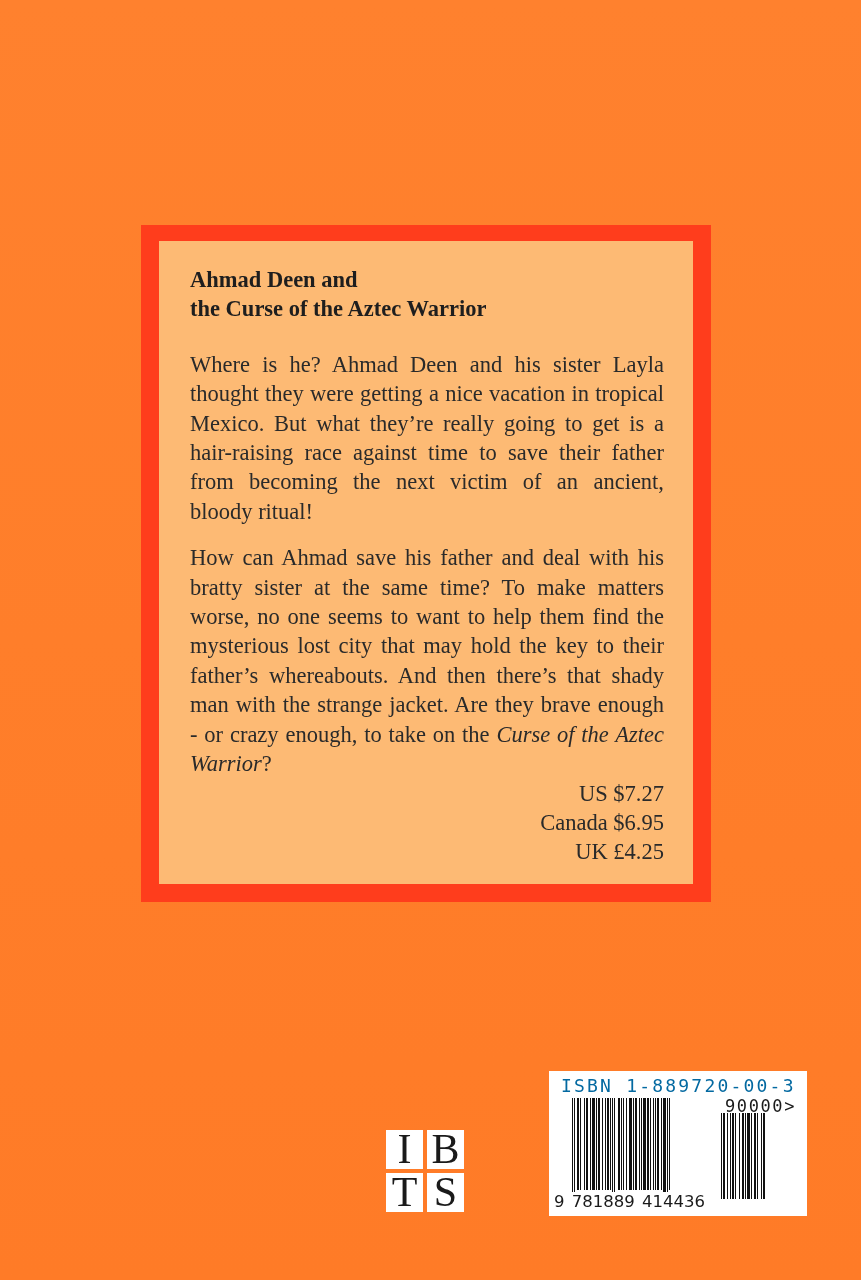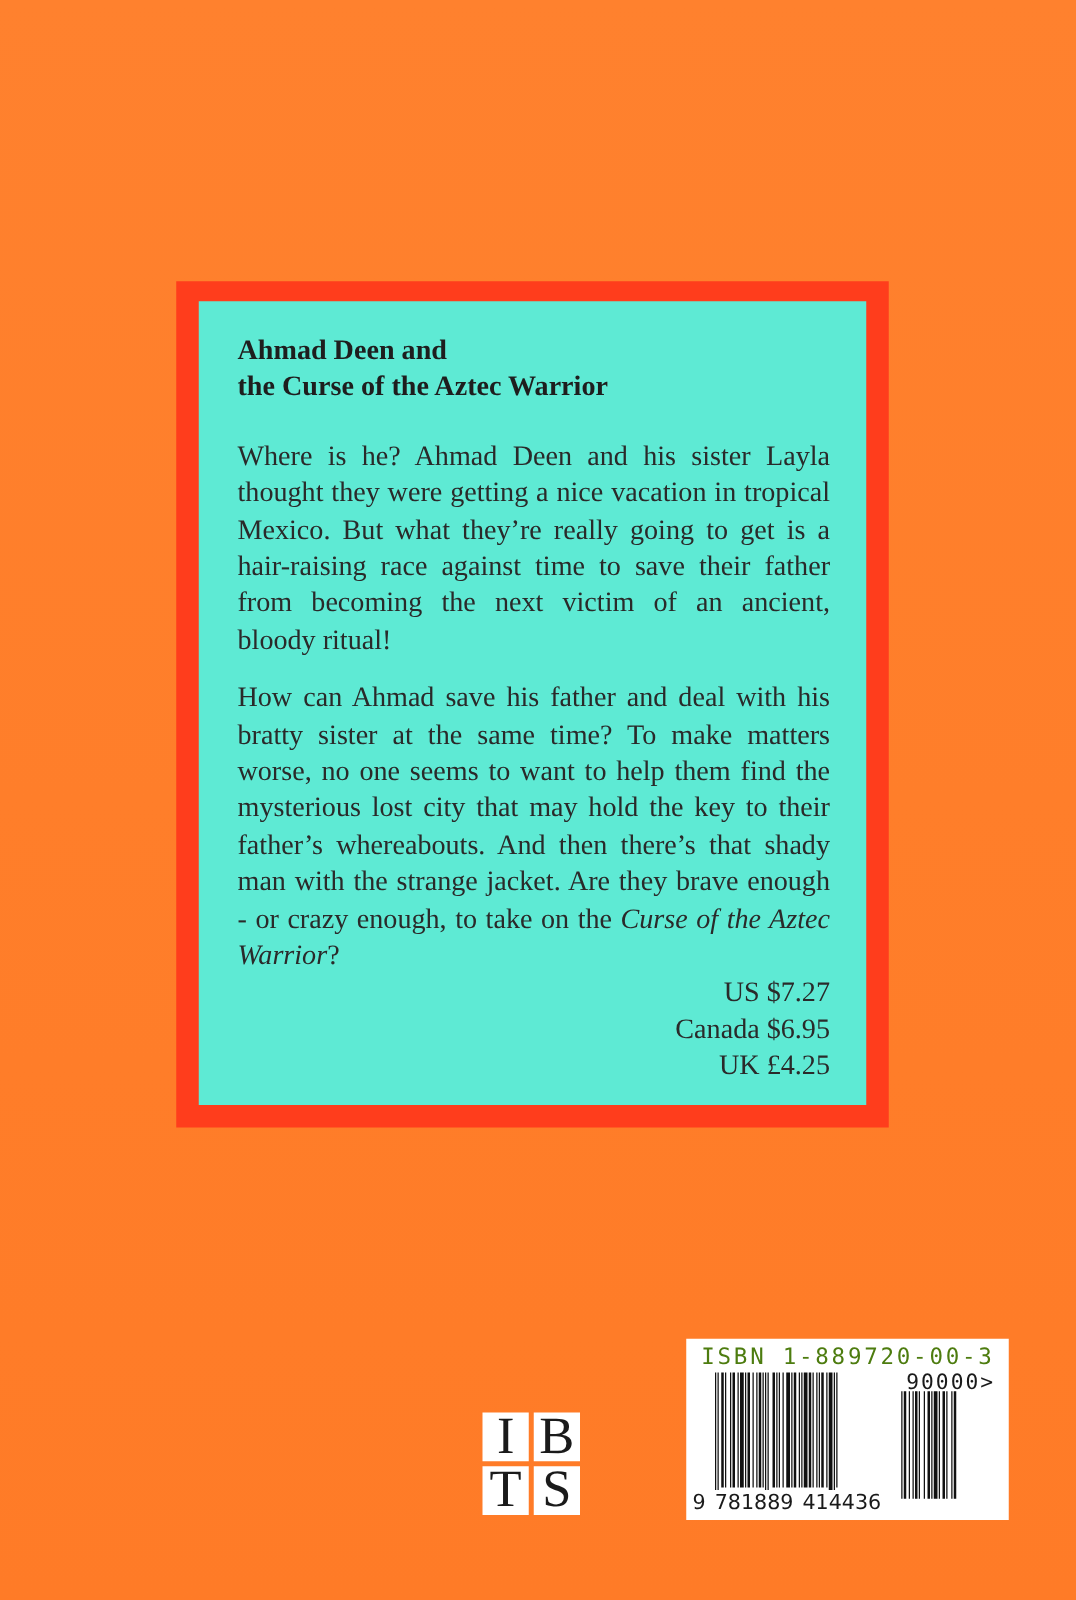--- a/index.html
+++ b/index.html
@@ -16,21 +16,21 @@
     .frame {
       position: absolute;
       left: 141px; top: 225px;
       width: 570px; height: 677px;
       background: #FF3D1C;
     }
     .panel {
       position: absolute;
       left: 18px; top: 16px;
       width: 534px; height: 643px;
-      background: #5eead4;
+      background: #fdba74;
     }
     .content {
       position: absolute;
       left: 31px; top: 24px;
       width: 474px;
       color: #2A2A2A;
       font-size: 22.5px;
       line-height: 29.4px;
     }
     .title {
@@ -77,21 +77,21 @@
       left: 549px; top: 1071px;
       width: 258px; height: 145px;
       background: #FFFFFF;
     }
     .isbn-text {
       position: absolute;
       left: 12px; top: 4px;
       font-family: "DejaVu Sans Mono", monospace;
       font-size: 18px;
       letter-spacing: 2.2px;
-      color: #4d7c0f;
+      color: #0369a1;
       white-space: pre;
     }
     .addon-text {
       position: absolute;
       left: 176px; top: 25px;
       font-family: "DejaVu Sans Mono", monospace;
       font-size: 17px;
       letter-spacing: 1.6px;
       color: #1A1A1A;
       white-space: pre;

